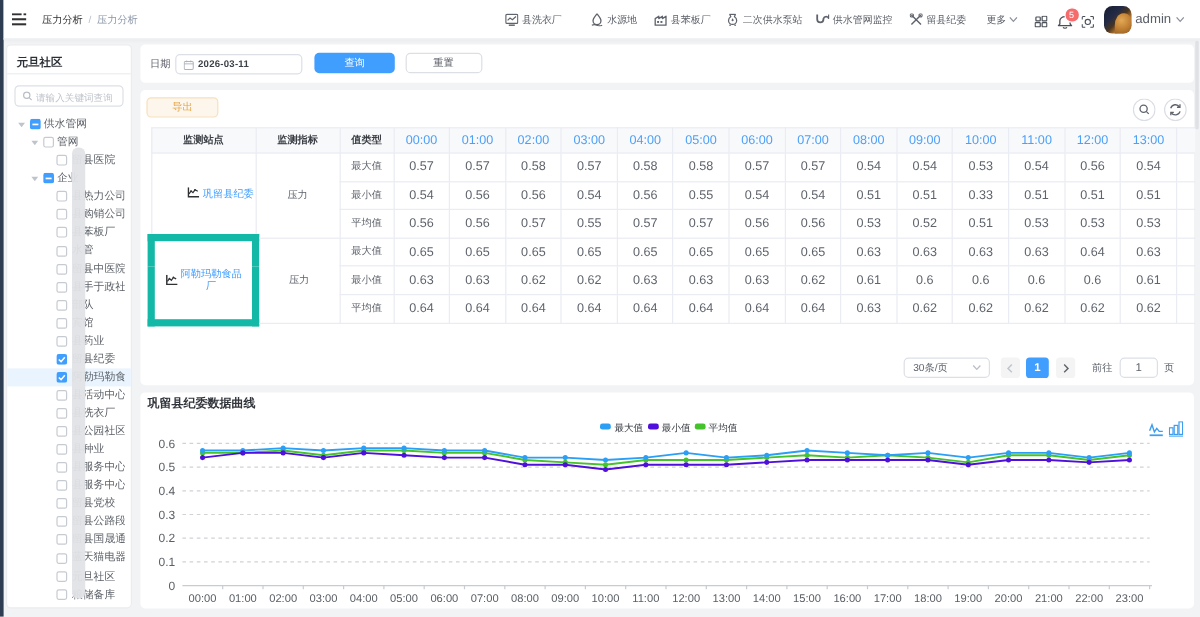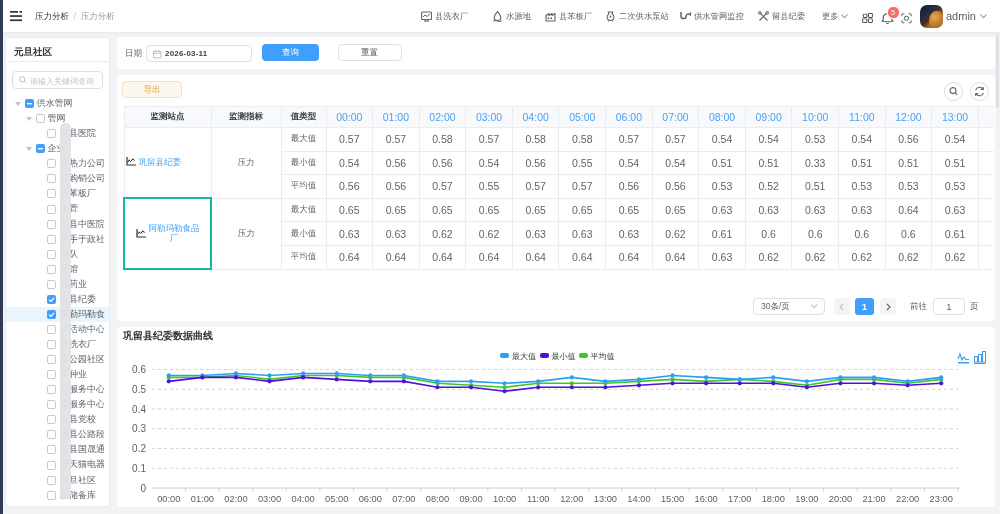--- a/index.html
+++ b/index.html
@@ -165,21 +165,21 @@
 <div class="abs" style="left:59.5px;top:123px;width:11px;height:376px;border-radius:5px;background:#e2e3e6;opacity:0.95;"></div>
 <div class="abs" style="left:117px;top:37px;width:878px;height:32px;background:#fff;border-radius:4px;"></div>
 <div class="abs" style="left:125px;top:37px;height:32px;line-height:33px;font-size:8.5px;color:#5a5e66;">日期</div>
 <div class="abs" style="left:146px;top:44.5px;width:106px;height:17px;border:1px solid #dcdfe6;border-radius:4px;box-sizing:border-box;background:#fff;"></div>
 <svg class="abs" style="left:153px;top:50px;" width="8.5" height="8.5" viewBox="0 0 9 9">
     <rect x="0.5" y="1.3" width="8" height="7" rx="1" fill="none" stroke="#adb2bb" stroke-width="0.9"></rect>
     <path d="M0.5 3.4 L8.5 3.4" stroke="#adb2bb" stroke-width="0.8"></path>
     <path d="M2.7 0.4 L2.7 2 M6.3 0.4 L6.3 2" stroke="#adb2bb" stroke-width="0.9"></path>
   </svg>
 <div class="abs" style="left:165px;top:44.5px;height:17px;line-height:17.5px;font-size:8px;font-weight:bold;color:#3d4248;letter-spacing:0.2px;">2026-03-11</div>
-<div class="abs" style="left:262px;top:44px;width:57px;height:17px;background:#409eff;border-radius:4px;color:#fff;font-size:8.5px;text-align:center;line-height:17px;">查询</div>
+<div class="abs" style="left:262px;top:44px;width:67px;height:17px;background:#409eff;border-radius:4px;color:#fff;font-size:8.5px;text-align:center;line-height:17px;">查询</div>
 <div class="abs" style="left:337.5px;top:44px;width:64px;height:17px;background:#fff;border:1px solid #dcdfe6;border-radius:4px;box-sizing:border-box;color:#5a5e66;font-size:8.5px;text-align:center;line-height:15px;">重置</div>
 <div class="abs" style="left:117px;top:75px;width:878px;height:246px;background:#fff;border-radius:4px;"></div>
 <div class="abs" style="left:122px;top:81px;width:60px;height:17px;background:#fdf6ec;border:1px solid #f7e0bd;border-radius:4px;box-sizing:border-box;color:#e6a23c;font-size:8.5px;text-align:center;line-height:15px;">导出</div>
 <svg class="abs" style="left:944px;top:81.5px;" width="19" height="19" viewBox="0 0 19 19">
     <circle cx="9.5" cy="9.5" r="9" fill="#fff" stroke="#dadde3" stroke-width="1"></circle>
     <circle cx="9" cy="8.6" r="3" fill="none" stroke="#5f646c" stroke-width="1.1"></circle>
     <path d="M11.2 10.8 L13.3 12.9" stroke="#5f646c" stroke-width="1.1"></path>
   </svg>
 <svg class="abs" style="left:970px;top:81.5px;" width="19" height="19" viewBox="0 0 19 19">
     <circle cx="9.5" cy="9.5" r="9" fill="#fff" stroke="#dadde3" stroke-width="1"></circle>
@@ -224,21 +224,21 @@
         <th style="border:1px solid #e9ecf2;font-size:10.5px;font-weight:normal;color:#4da0f8;">07:00</th>
         <th style="border:1px solid #e9ecf2;font-size:10.5px;font-weight:normal;color:#4da0f8;">08:00</th>
         <th style="border:1px solid #e9ecf2;font-size:10.5px;font-weight:normal;color:#4da0f8;">09:00</th>
         <th style="border:1px solid #e9ecf2;font-size:10.5px;font-weight:normal;color:#4da0f8;">10:00</th>
         <th style="border:1px solid #e9ecf2;font-size:10.5px;font-weight:normal;color:#4da0f8;">11:00</th>
         <th style="border:1px solid #e9ecf2;font-size:10.5px;font-weight:normal;color:#4da0f8;">12:00</th>
         <th style="border:1px solid #e9ecf2;font-size:10.5px;font-weight:normal;color:#4da0f8;">13:00</th>
         <th style="border:1px solid #e9ecf2;border-right:none;"></th>
       </tr>
       <tr style="height:23.6px;">
-        <td rowspan="3" style="border:1px solid #e9ecf2;text-align:left;">
+        <td rowspan="3" style="border:1px solid #e9ecf2;text-align:right;">
           <div style="white-space:nowrap;"><svg width="10" height="9" viewBox="0 0 10 9" style="display:inline-block;vertical-align:-1px;margin-right:3px;">
               <path d="M1 0 L1 8 L10 8" fill="none" stroke="#303133" stroke-width="1.2"></path>
               <polyline points="1.5,5.5 3.2,3.2 4.8,4.6 6.5,2.2 8.8,3.4" fill="none" stroke="#303133" stroke-width="1"></polyline>
               <circle cx="3.2" cy="3.2" r="0.7" fill="#303133"></circle>
               <circle cx="6.5" cy="2.2" r="0.7" fill="#303133"></circle>
             </svg><span style="color:#409eff;">巩留县纪委</span></div>
         </td>
         <td rowspan="3" style="border:1px solid #e9ecf2;text-align:center;color:#5f646c;font-size:8.5px;">压力</td>
         <td style="border:1px solid #e9ecf2;text-align:center;font-size:8.5px;">最大值</td>
         <td style="border:1px solid #e9ecf2;text-align:center;font-size:10.5px;color:#5f646c;">0.57</td>
@@ -287,21 +287,21 @@
         <td style="border:1px solid #e9ecf2;text-align:center;font-size:10.5px;color:#5f646c;">0.56</td>
         <td style="border:1px solid #e9ecf2;text-align:center;font-size:10.5px;color:#5f646c;">0.53</td>
         <td style="border:1px solid #e9ecf2;text-align:center;font-size:10.5px;color:#5f646c;">0.52</td>
         <td style="border:1px solid #e9ecf2;text-align:center;font-size:10.5px;color:#5f646c;">0.51</td>
         <td style="border:1px solid #e9ecf2;text-align:center;font-size:10.5px;color:#5f646c;">0.53</td>
         <td style="border:1px solid #e9ecf2;text-align:center;font-size:10.5px;color:#5f646c;">0.53</td>
         <td style="border:1px solid #e9ecf2;text-align:center;font-size:10.5px;color:#5f646c;">0.53</td>
         <td style="border:1px solid #e9ecf2;border-right:none;"></td>
       </tr>
       <tr style="height:23.6px;">
-        <td rowspan="3" style="border:2px solid #14b8a6;text-align:center;">
+        <td rowspan="3" style="border:6px solid #14b8a6;text-align:center;">
           <div style="display:flex;align-items:center;justify-content:center;">
             <svg width="10" height="9" viewBox="0 0 10 9" style="display:inline-block;vertical-align:-1px;margin-right:3px;">
               <path d="M1 0 L1 8 L10 8" fill="none" stroke="#303133" stroke-width="1.2"></path>
               <polyline points="1.5,5.5 3.2,3.2 4.8,4.6 6.5,2.2 8.8,3.4" fill="none" stroke="#303133" stroke-width="1"></polyline>
               <circle cx="3.2" cy="3.2" r="0.7" fill="#303133"></circle>
               <circle cx="6.5" cy="2.2" r="0.7" fill="#303133"></circle>
             </svg>
             <span style="color:#409eff;font-size:8.5px;line-height:9.5px;display:inline-block;text-align:center;white-space:nowrap;">阿勒玛勒食品<br>厂</span>
           </div>
         </td>

